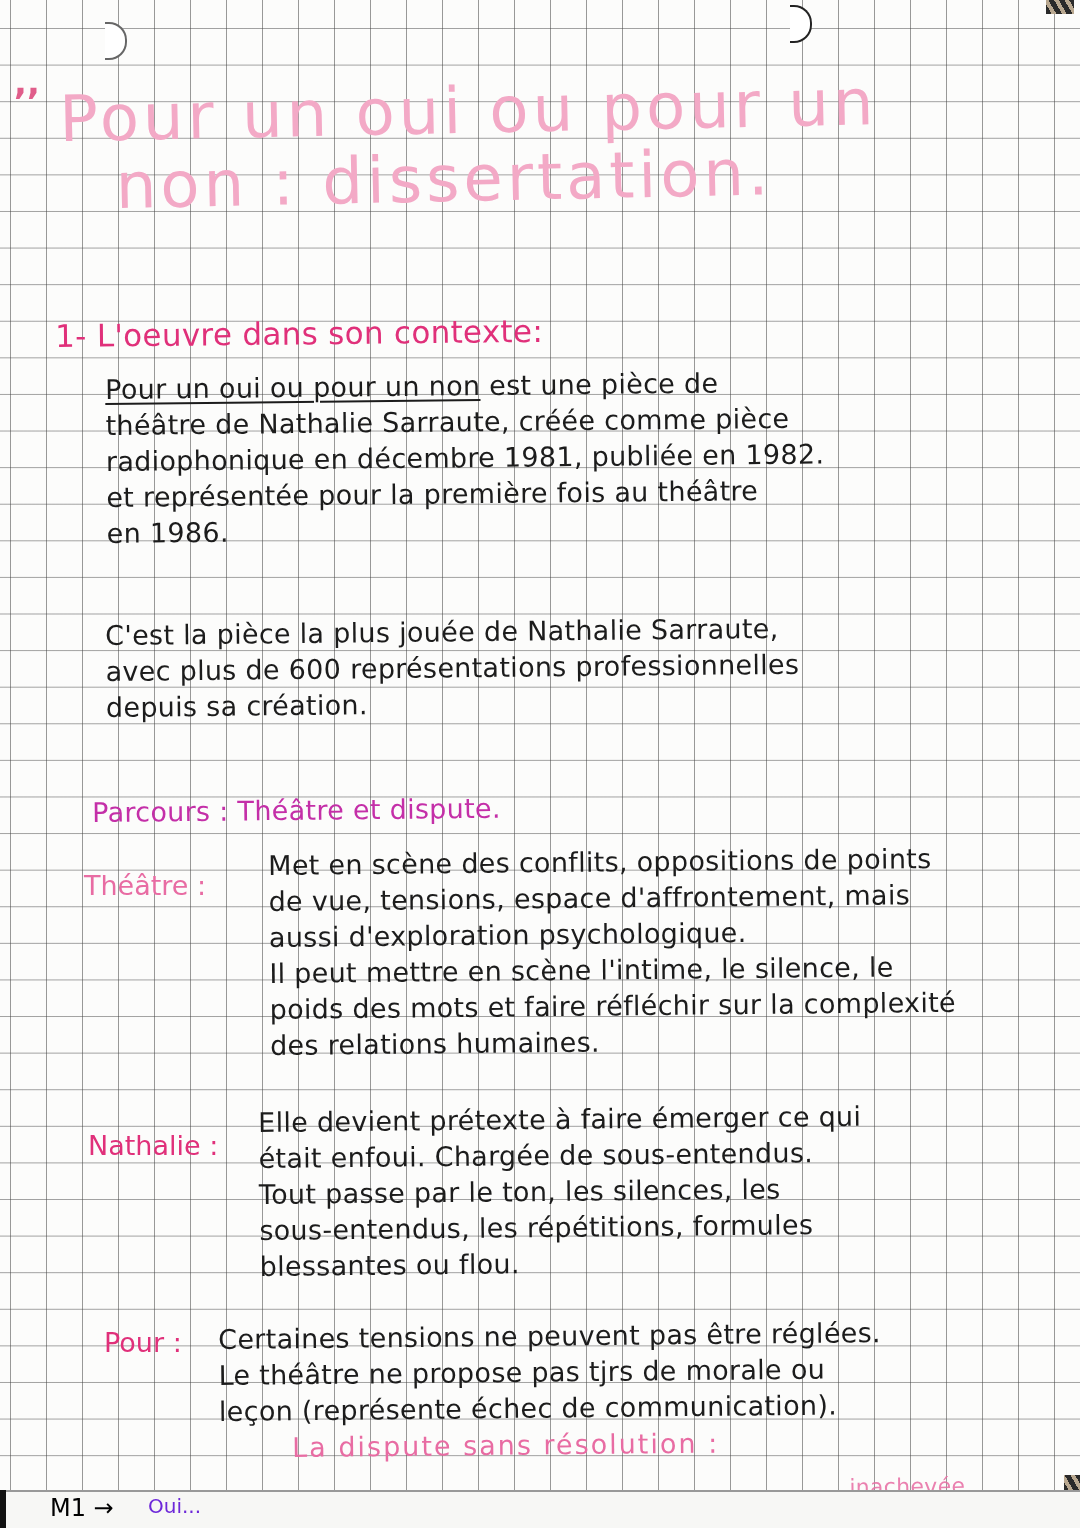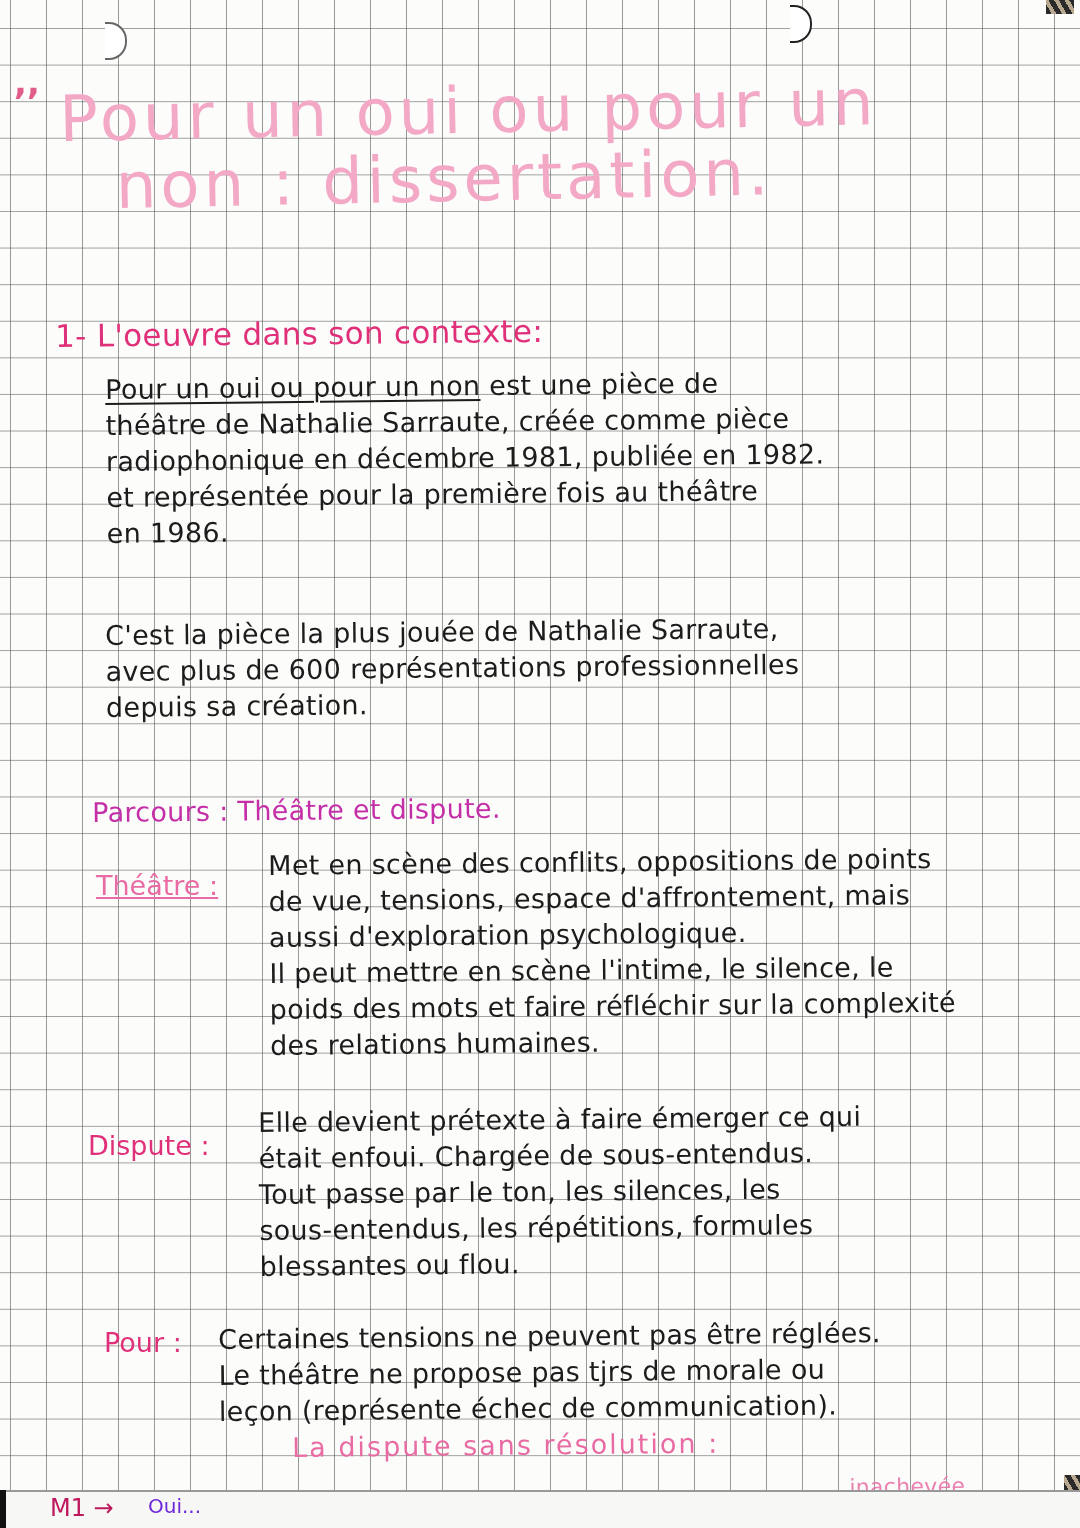--- a/index.html
+++ b/index.html
@@ -41,21 +41,21 @@
     }
     .pink { color: #e0307a; }
     .lpink { color: #e86ca3; }
     .heading { font-size: 31px; }
     .u { text-decoration: underline; text-decoration-thickness: 2px; text-underline-offset: 4px; }
     .label { position:absolute; font-family: "DejaVu Sans", sans-serif; font-size: 27px; line-height:36px; }
     .bottom-strip {
       position:absolute; left:0; top:1490px; width:1080px; height:38px;
       border-top: 2px solid #999; background: #f7f7f5;
     }
-    .bottom-strip .m1 { position:absolute; left:50px; top:2px; font-size:24px; color:#be185d; }
+    .bottom-strip .m1 { position:absolute; left:50px; top:2px; font-size:24px; color:#000000; }
     .bottom-strip .pinkfrag { position:absolute; left:148px; top:2px; font-size:20px; color:#6d28d9; }
     .bottom-edge { position:absolute; left:0; top:1490px; width:6px; height:38px; background:#111; }
   </style>
 </head>
 <body>
 
 <div class="page">
 
   <div class="hole" style="left:105px; top:22px;"></div>
   <div class="hole" style="left:790px; top:5px; border-color:#222; background:#fff;"></div>
@@ -76,29 +76,29 @@
 <span>radiophonique en décembre 1981, publiée en 1982.</span>
 <span>et représentée pour la première fois au théâtre</span>
 <span>en 1986.</span></div>
 
   <div class="hw" style="left:105px; top:618px;"><span>C'est la pièce la plus jouée de Nathalie Sarraute,</span>
 <span>avec plus de 600 représentations professionnelles</span>
 <span>depuis sa création.</span></div>
 
   <div class="hw" style="left:92px; top:795px; color:#c42fa8;">Parcours : Théâtre et dispute.</div>
 
-  <div class="label lpink" style="left:96px; top:868px;text-decoration:underline;">Théâtre :</div>
+  <div class="label lpink" style="left:84px; top:868px;">Théâtre :</div>
   <div class="hw" style="left:268px; top:848px;"><span>Met en scène des conflits, oppositions de points</span>
 <span>de vue, tensions, espace d'affrontement, mais</span>
 <span>aussi d'exploration psychologique.</span>
 <span>Il peut mettre en scène l'intime, le silence, le</span>
 <span>poids des mots et faire réfléchir sur la complexité</span>
 <span>des relations humaines.</span></div>
 
-  <div class="label pink" style="left:88px; top:1128px;">Dispute :</div>
+  <div class="label pink" style="left:88px; top:1128px;">Nathalie :</div>
   <div class="hw" style="left:258px; top:1105px;"><span>Elle devient prétexte à faire émerger ce qui</span>
 <span>était enfoui. Chargée de sous-entendus.</span>
 <span>Tout passe par le ton, les silences, les</span>
 <span>sous-entendus, les répétitions, formules</span>
 <span>blessantes ou flou.</span></div>
 
   <div class="label pink" style="left:104px; top:1325px;">Pour :</div>
   <div class="hw" style="left:218px; top:1322px;"><span>Certaines tensions ne peuvent pas être réglées.</span>
 <span>Le théâtre ne propose pas tjrs de morale ou</span>
 <span>leçon (représente échec de communication).</span></div>

